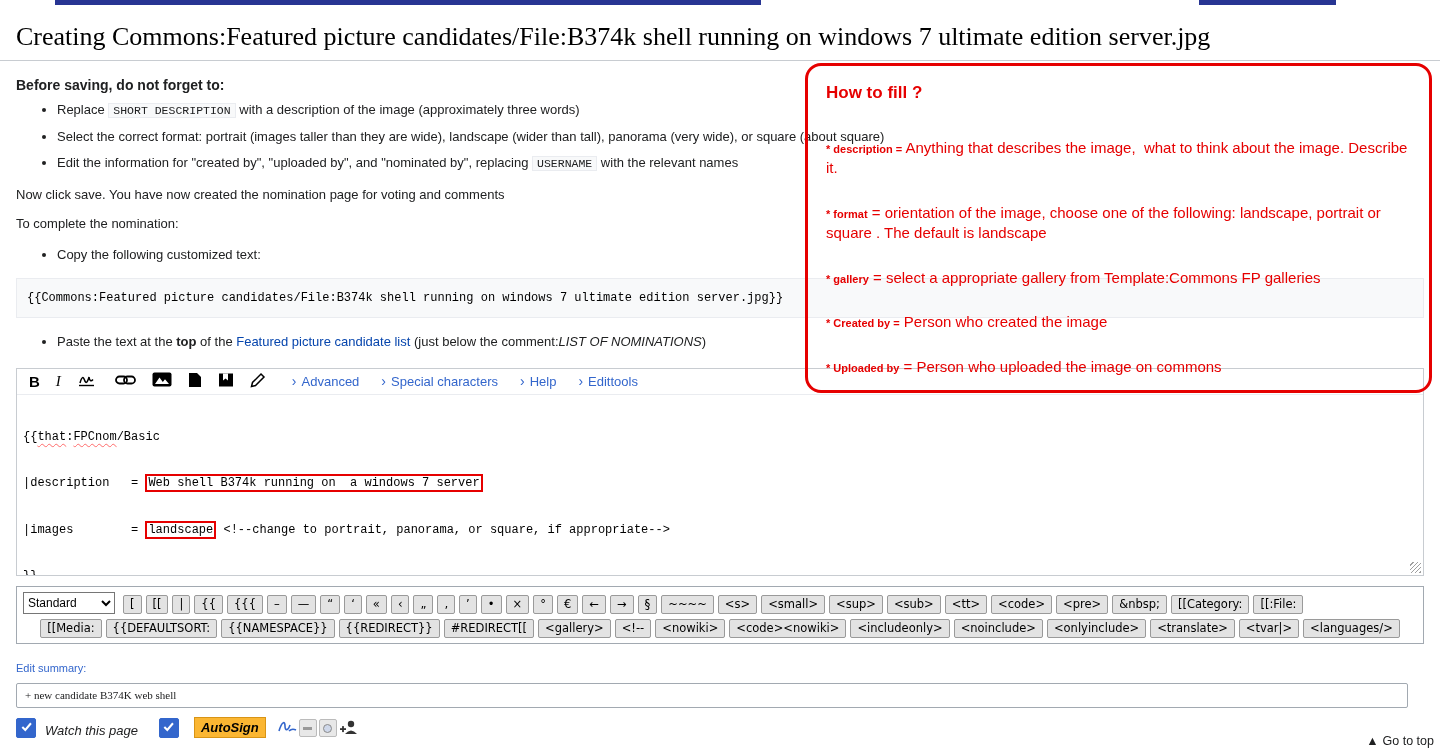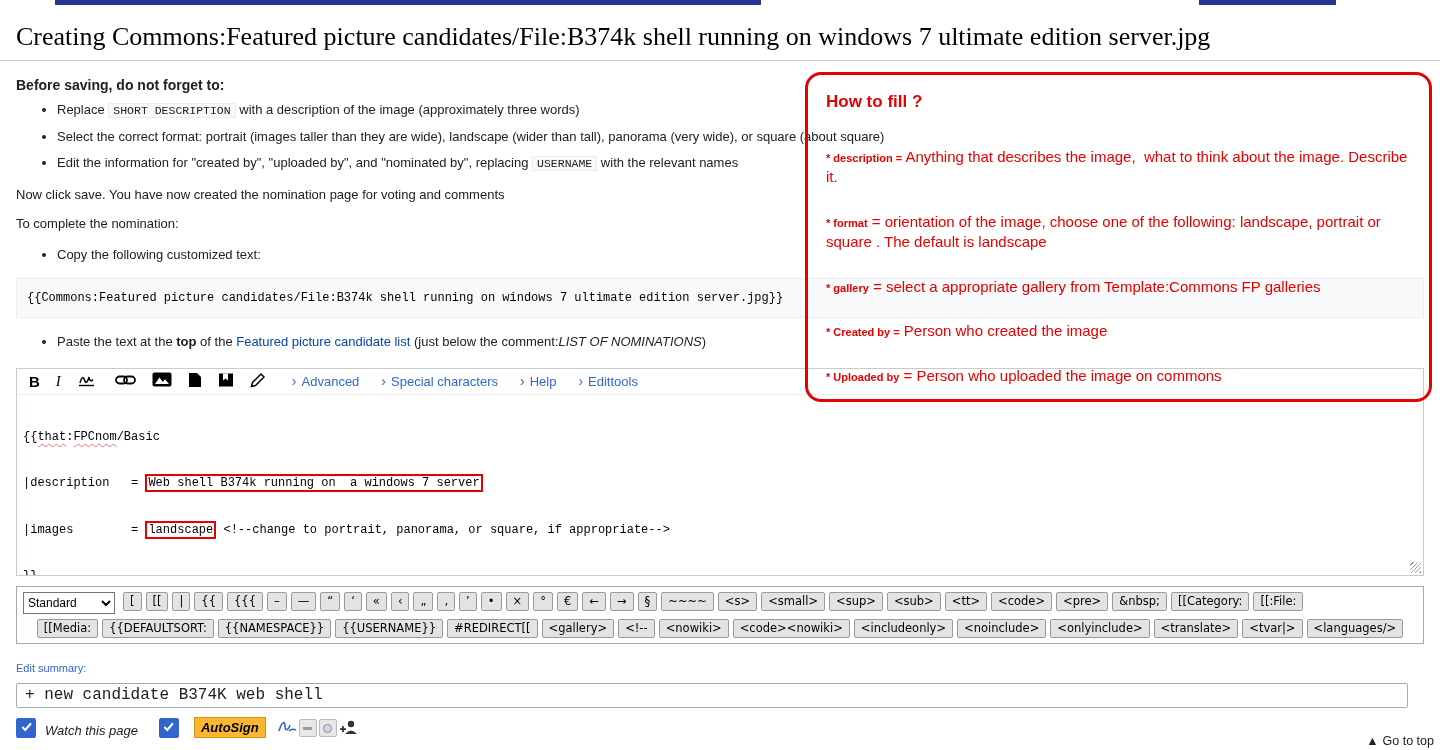--- a/index.html
+++ b/index.html
@@ -30,21 +30,21 @@
   p.plain{margin:14px 0;}
   .codeblock{
     font-family:"Liberation Mono",monospace;font-size:12px;color:#000;
     background:#f8f9fa;border:1px solid #eaecf0;
     padding:12px 10px;margin:14px 0;white-space:pre;overflow:hidden;
   }
   .link{color:#0645ad;cursor:pointer;text-decoration:none;}
 
   
   .howto{
-    position:absolute;left:805px;top:72px;width:627px;height:330px;
+    position:absolute;left:805px;top:63px;width:627px;height:330px;
     border:3px solid #e60000;border-radius:16px;background:transparent;
     color:#e60000;padding:12px 18px;box-sizing:border-box;
     font-size:15px;line-height:1.32;z-index:5;pointer-events:none;
   }
   .howto .t{font-weight:bold;font-size:17px;margin:4px 0 34px 0;}
   .hitem{margin-bottom:25px;white-space:pre-wrap;}
   .hitem b{font-size:11px;}
 
   
   .wikieditor{border:1px solid #c8ccd1;margin-top:16px;}
@@ -66,38 +66,38 @@
   .eline{white-space:pre;}
   .rb{border:2px solid #e60000;padding:0 1px;}
   .sq{text-decoration:underline wavy #ff6b6b;text-decoration-thickness:1px;text-underline-offset:3px;}
   .rsz{
     position:absolute;right:2px;bottom:2px;width:11px;height:11px;cursor:nwse-resize;
     background:repeating-linear-gradient(135deg,transparent 0 2px,#a0a0a0 2px 3px);
   }
 
   
   .edittools{border:1px solid #a2a9b1;margin-top:10px;padding:5px 6px;}
-  .etrow{display:flex;align-items:flex-start;gap:4px;white-space:nowrap;}
+  .etrow{display:flex;align-items:flex-end;gap:4px;white-space:nowrap;}
   .etrow2{justify-content:center;margin-top:5px;}
   .etb{
     background:#e3e3e3;border:1px solid #9a9a9a;border-radius:2px;
     padding:1px 6px;font-size:11.5px;line-height:15px;color:#000;
     font-family:"DejaVu Sans",sans-serif;cursor:pointer;text-align:center;min-width:8px;
   }
   .etsel{
     height:22px;font-size:12px;border:1px solid #767676;background:#fff;
     margin-right:4px;width:92px;
   }
 
   
   .sumlabel{color:#36c;margin-top:18px;font-size:11px;}
   .suminput{
     display:block;width:1392px;height:25px;margin-top:9px;
     border:1px solid #a2a9b1;border-radius:2px;padding:2px 8px;
-    font-size:16px;color:#202122;box-sizing:border-box;font-family:Liberation Mono, monospace;
+    font-size:11px;color:#202122;box-sizing:border-box;font-family:Liberation Serif, serif;
   }
   .opts{display:flex;align-items:flex-end;gap:9px;margin-top:8px;height:22px;font-style:italic;}
   .cb{
     width:18px;height:18px;background:#36c;border:1px solid #36c;border-radius:2px;
     display:flex;align-items:center;justify-content:center;cursor:pointer;flex:none;
   }
   .optlabel{font-size:13px;}
   .autosign{
     background:#fbb632;border:1px solid #d89416;font-weight:bold;color:#000;
     padding:2px 6px;font-size:13px;cursor:pointer;margin-left:6px;
@@ -257,21 +257,21 @@
           <button class="etb">&amp;nbsp;</button>
           <button class="etb">[[Category:</button>
           <button class="etb">[[:File:</button>
         </span>
     </div>
     <div class="etrow etrow2">
 
     <button class="etb">[[Media:</button>
         <button class="etb">{{DEFAULTSORT:</button>
         <button class="etb">{{NAMESPACE}}</button>
-        <button class="etb">{{USERNAME}}</button>
+        <button class="etb">{{REDIRECT}}</button>
         <button class="etb">#REDIRECT[[</button>
         <button class="etb">&lt;gallery&gt;</button>
         <button class="etb">&lt;!--</button>
         <button class="etb">&lt;nowiki&gt;</button>
         <button class="etb">&lt;code&gt;&lt;nowiki&gt;</button>
         <button class="etb">&lt;includeonly&gt;</button>
         <button class="etb">&lt;noinclude&gt;</button>
         <button class="etb">&lt;onlyinclude&gt;</button>
         <button class="etb">&lt;translate&gt;</button>
         <button class="etb">&lt;tvar|&gt;</button>

